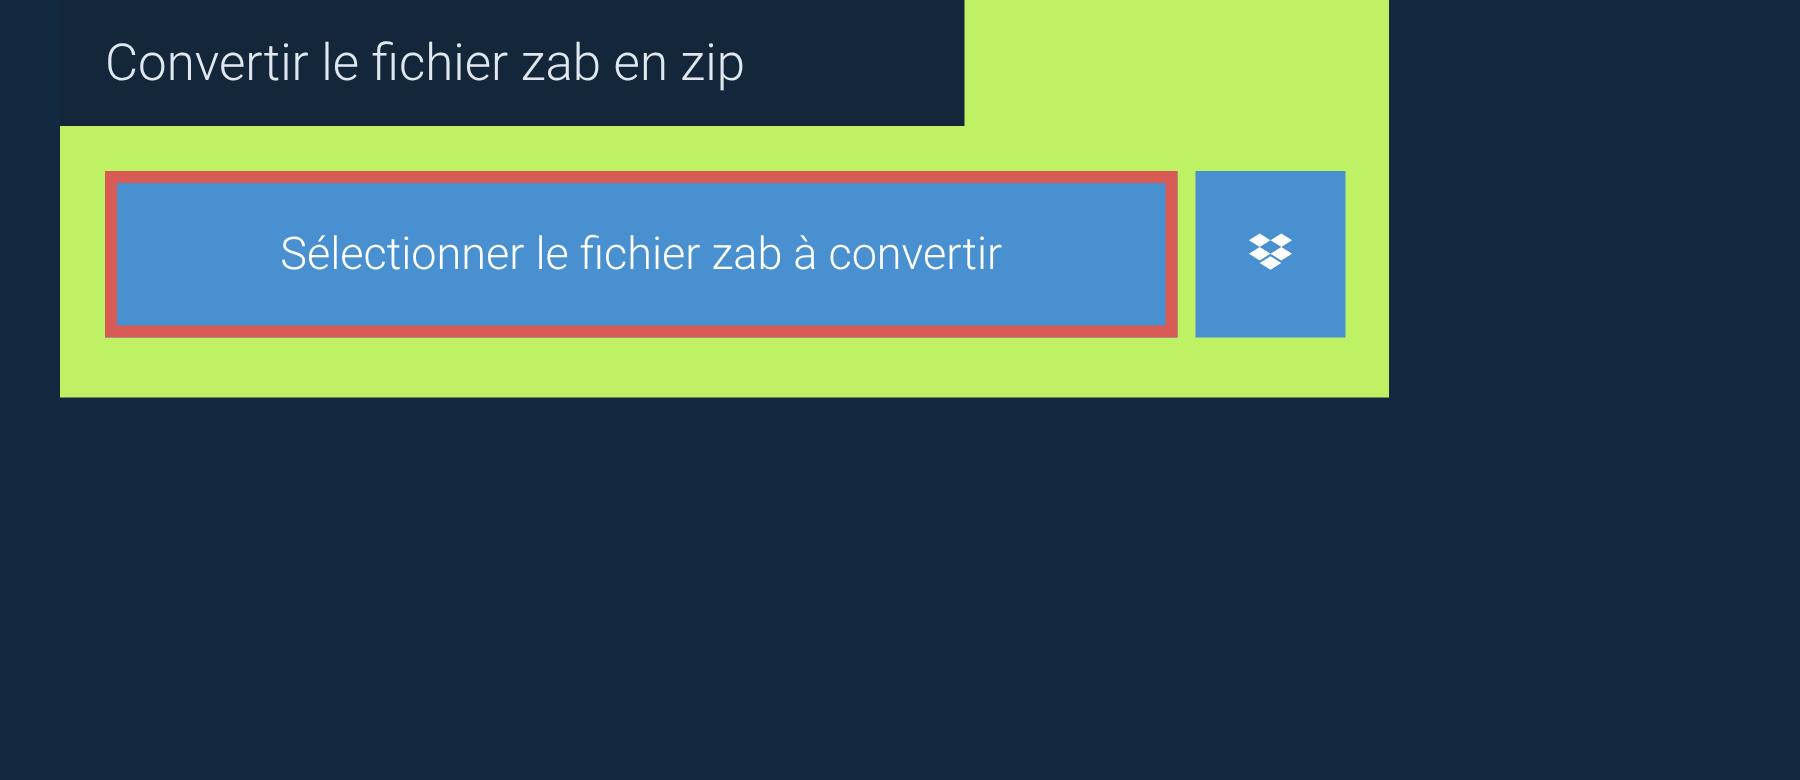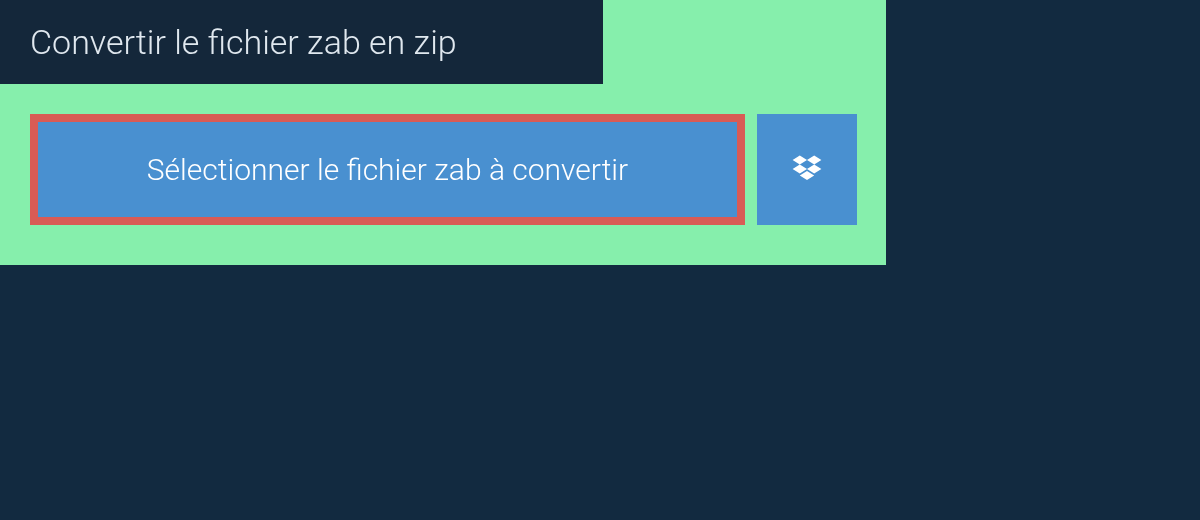--- a/index.html
+++ b/index.html
@@ -8,23 +8,24 @@
       box-sizing: border-box;
     }
     body {
       width: 1200px;
       height: 520px;
       background: #122a40;
       font-family: -apple-system, BlinkMacSystemFont, "Segoe UI", Roboto, Helvetica, Arial, sans-serif;
       overflow: hidden;
     }
     .converter-panel {
-      background: #86efac;
+      background: #bef264;
       width: 886px;
       padding-bottom: 40px;
+      margin-left: 40px;
     }
     .title-bar {
       background: #14273a;
       display: inline-block;
       padding: 22px 30px;
       color: #e0e8ef;
       font-size: 34px;
       font-weight: 300;
       width: 603px;
     }

